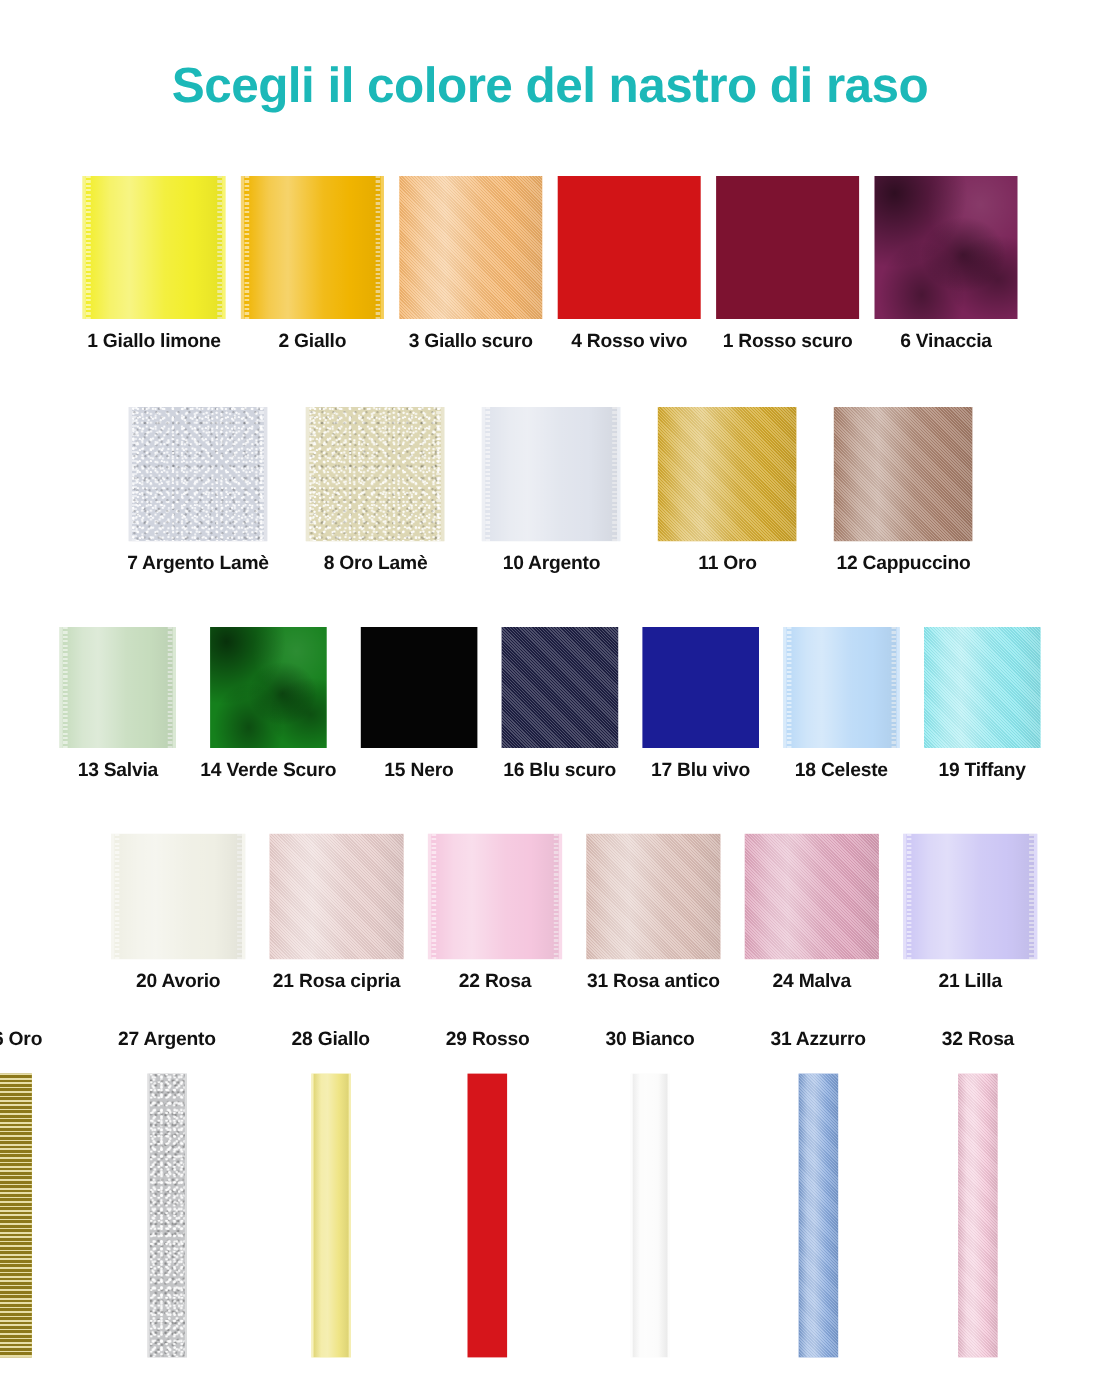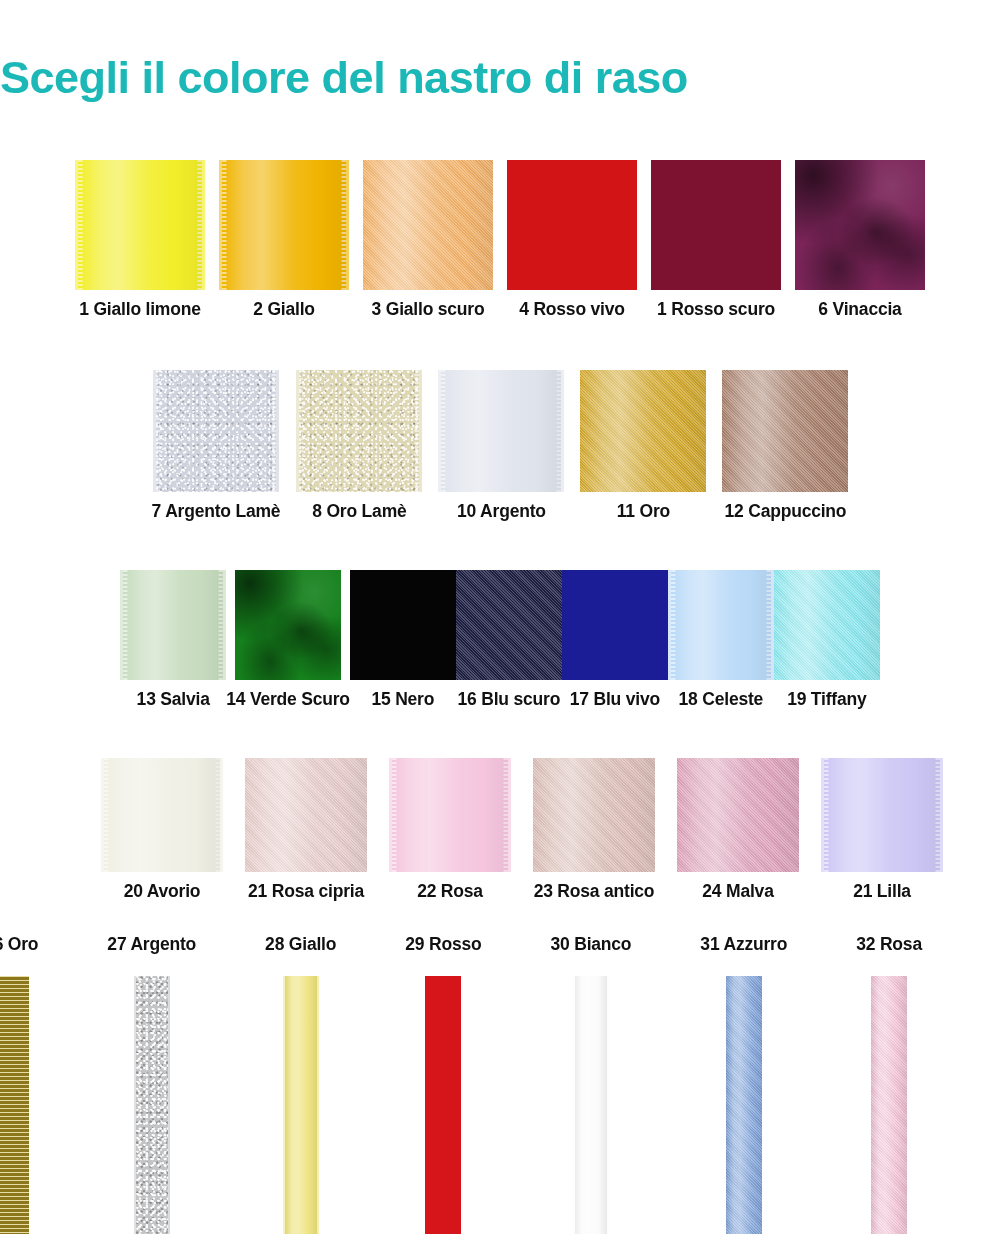--- a/index.html
+++ b/index.html
@@ -12,21 +12,21 @@
     position: relative;
     overflow: hidden;
   }
 
   
   #page-title {
     position: absolute;
     left: 0;
     top: 52px;
     width: 1000px;
-    text-align: left;
+    text-align: center;
     font-size: 45px;
     font-weight: bold;
     letter-spacing: -0.5px;
     color: #1cb8b8;
     white-space: nowrap;
   }
 
   
   #swatch-grid {
     position: absolute;
@@ -267,21 +267,21 @@
       </div>
       <div class="swatch-cell">
         <div class="swatch-chip " style="width: 130px; height: 130px; background-color: rgb(125, 18, 48);"></div>
         <div class="swatch-label">1 Rosso scuro</div>
       </div>
       <div class="swatch-cell">
         <div class="swatch-chip mottled" style="width: 130px; height: 130px; background-color: rgb(122, 36, 88);"></div>
         <div class="swatch-label">6 Vinaccia</div>
       </div>
     </div>
-    <div class="swatch-row" style="gap: 16px; margin-top: 50px;">
+    <div class="swatch-row" style="gap: 34px; margin-top: 50px;">
       <div class="swatch-cell">
         <div class="swatch-chip lame edged" style="width: 126px; height: 122px; background-color: rgb(207, 211, 221);"></div>
         <div class="swatch-label">7 Argento Lamè</div>
       </div>
       <div class="swatch-cell">
         <div class="swatch-chip lame edged" style="width: 126px; height: 122px; background-color: rgb(221, 215, 180);"></div>
         <div class="swatch-label">8 Oro Lamè</div>
       </div>
       <div class="swatch-cell">
         <div class="swatch-chip satin edged" style="width: 126px; height: 122px; background-color: rgb(223, 227, 236);"></div>
@@ -289,21 +289,21 @@
       </div>
       <div class="swatch-cell">
         <div class="swatch-chip satin weave" style="width: 126px; height: 122px; background-color: rgb(212, 169, 43);"></div>
         <div class="swatch-label">11 Oro</div>
       </div>
       <div class="swatch-cell">
         <div class="swatch-chip satin weave" style="width: 126px; height: 122px; background-color: rgb(169, 128, 108);"></div>
         <div class="swatch-label">12 Cappuccino</div>
       </div>
     </div>
-    <div class="swatch-row" style="margin-top: 48px;">
+    <div class="swatch-row" style="gap: 22px; margin-top: 48px;">
       <div class="swatch-cell">
         <div class="swatch-chip satin edged" style="width: 106px; height: 110px; background-color: rgb(198, 220, 189);"></div>
         <div class="swatch-label">13 Salvia</div>
       </div>
       <div class="swatch-cell">
         <div class="swatch-chip mottled" style="width: 106px; height: 110px; background-color: rgb(21, 128, 28);"></div>
         <div class="swatch-label">14 Verde Scuro</div>
       </div>
       <div class="swatch-cell">
         <div class="swatch-chip " style="width: 106px; height: 110px; background-color: rgb(5, 5, 5);"></div>
@@ -334,21 +334,21 @@
       <div class="swatch-cell">
         <div class="swatch-chip satin weave" style="width: 122px; height: 114px; background-color: rgb(232, 205, 203);"></div>
         <div class="swatch-label">21 Rosa cipria</div>
       </div>
       <div class="swatch-cell">
         <div class="swatch-chip satin edged" style="width: 122px; height: 114px; background-color: rgb(245, 198, 222);"></div>
         <div class="swatch-label">22 Rosa</div>
       </div>
       <div class="swatch-cell">
         <div class="swatch-chip satin weave" style="width: 122px; height: 114px; background-color: rgb(221, 191, 183);"></div>
-        <div class="swatch-label">23 Rosa antico</div>
+        <div class="swatch-label">31 Rosa antico</div>
       </div>
       <div class="swatch-cell">
         <div class="swatch-chip satin weave" style="width: 122px; height: 114px; background-color: rgb(223, 163, 187);"></div>
         <div class="swatch-label">24 Malva</div>
       </div>
       <div class="swatch-cell">
         <div class="swatch-chip satin edged" style="width: 122px; height: 114px; background-color: rgb(204, 198, 245);"></div>
         <div class="swatch-label">21 Lilla</div>
       </div>
     </div>

